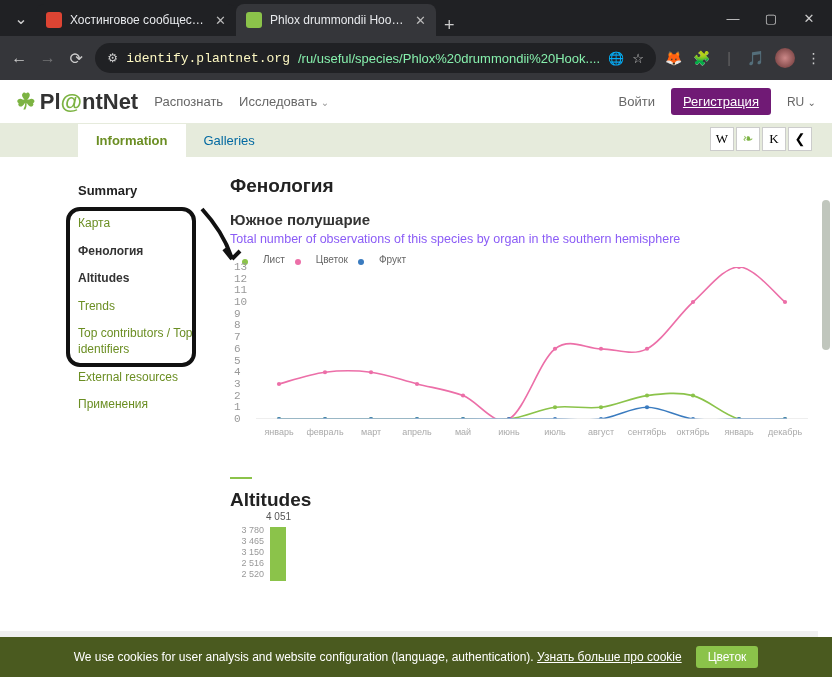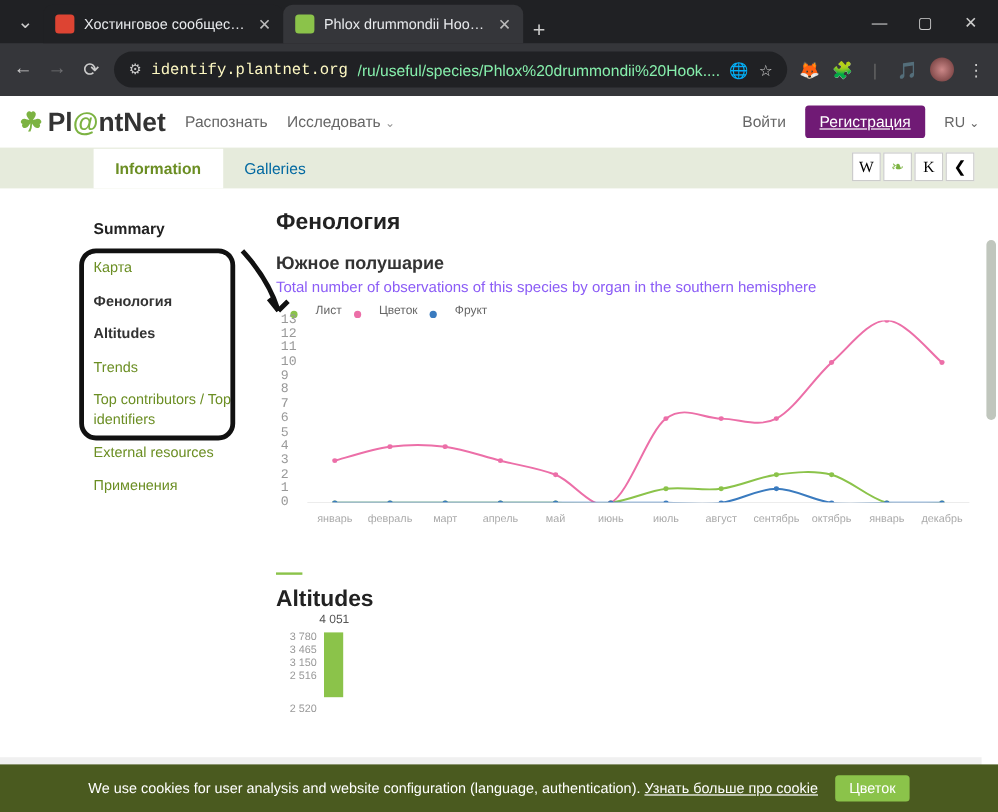--- a/index.html
+++ b/index.html
@@ -271,21 +271,21 @@
       <hr class="hr">
       <h2 class="sect">Altitudes</h2>
       <div class="alt-bar">
         <div class="alt-val">4 051</div>
         <div class="alt-col" style="height:54px"></div>
         <div id="alt-ylabs">
             <div class="alt-ylab" style="top: 0px;">3 780</div>
             <div class="alt-ylab" style="top: 11px;">3 465</div>
             <div class="alt-ylab" style="top: 22px;">3 150</div>
             <div class="alt-ylab" style="top: 33px;">2 516</div>
-            <div class="alt-ylab" style="top: 44px; margin-top: 16px;">2 520</div>
+            <div class="alt-ylab" style="top: 44px;">2 520</div>
           </div>
       </div>
     </div>
   </div>
 
   <div class="vscroll"></div>
   <div class="bottom-scroll"></div>
 
   <div class="cookie">
     <span><span>We use cookies for user analysis and website configuration (language, authentication).</span> <a href="#">Узнать больше про cookie</a></span>

